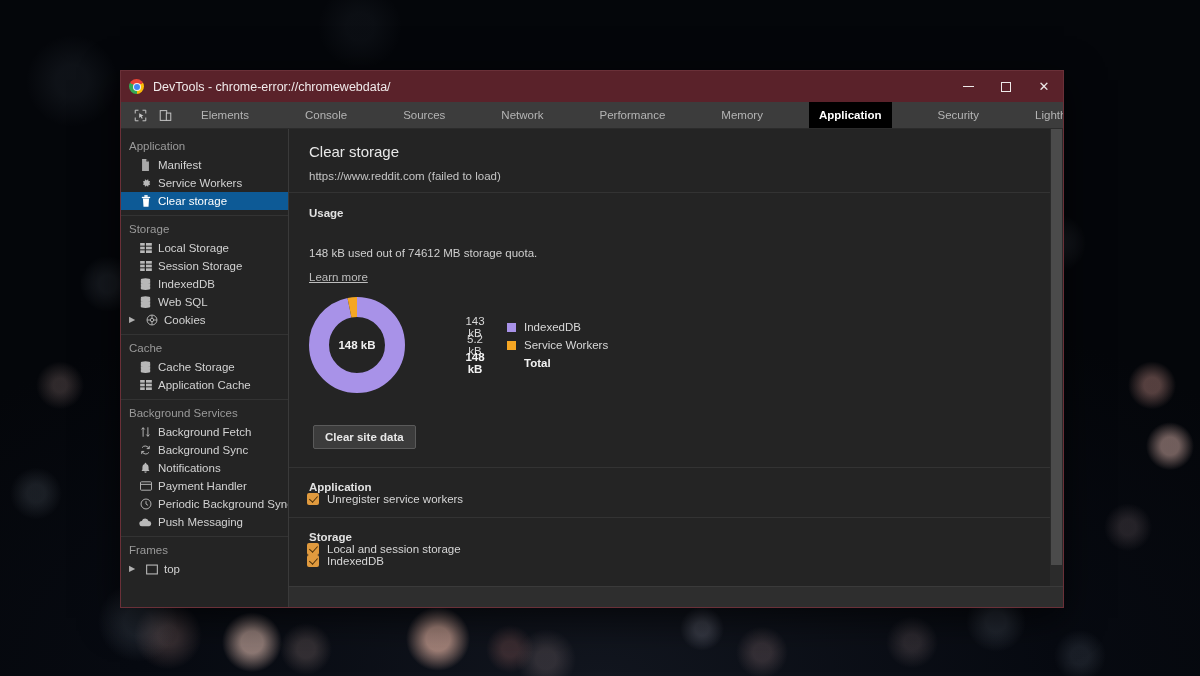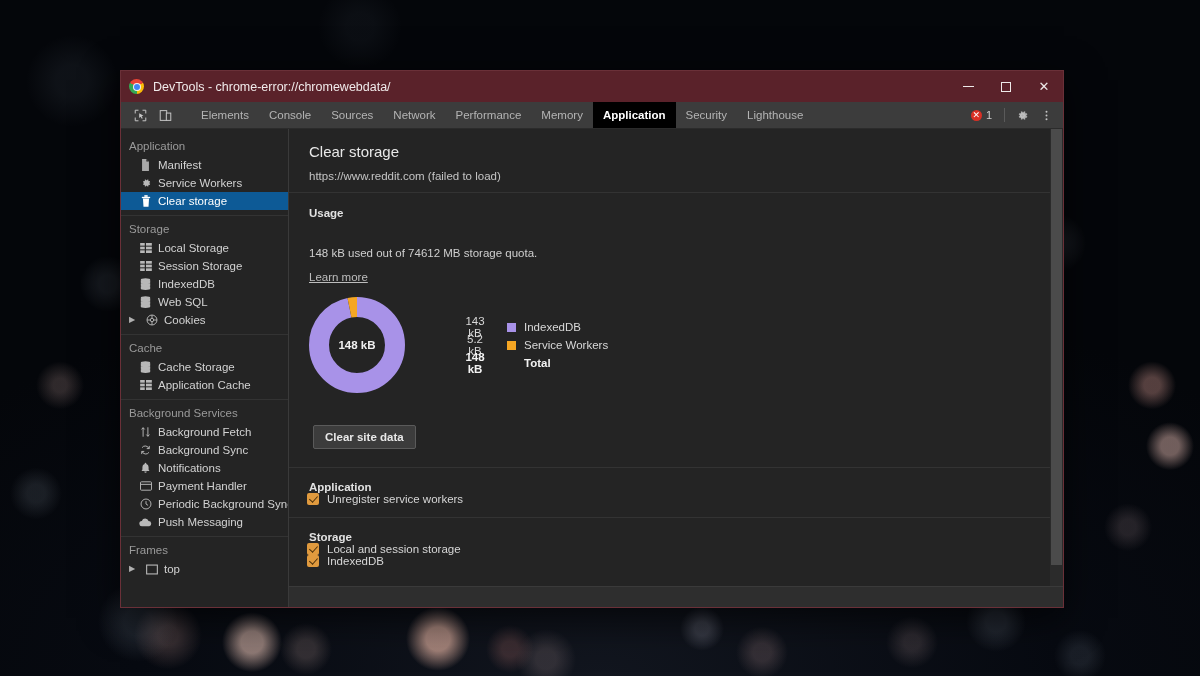--- a/index.html
+++ b/index.html
@@ -99,21 +99,21 @@
     border-bottom: 1px solid #2b2b2b;
     font-size: 11.5px;
   }
   .tb-icons { display: flex; align-items: center; padding: 0 3px 0 8px; gap: 3px; }
   .tb-icon {
     width: 22px; height: 22px;
     display: flex; align-items: center; justify-content: center;
     color: #c8c8c8;
   }
   .tb-sep { width: 1px; background: #5a5a5a; margin: 6px 5px 6px 3px; }
-  .tabs { display: flex; align-items: stretch; }
+  .tabs { display: flex; align-items: stretch; gap: 36px; }
   .tab {
     padding: 0 10px;
     display: flex; align-items: center;
     color: #b4b4b4;
     white-space: nowrap;
   }
   .tab.active { background: #000; color: #fff; font-weight: bold; }
   .tb-right {
     margin-left: auto; display: flex; align-items: center;
     padding-right: 6px; gap: 2px;

